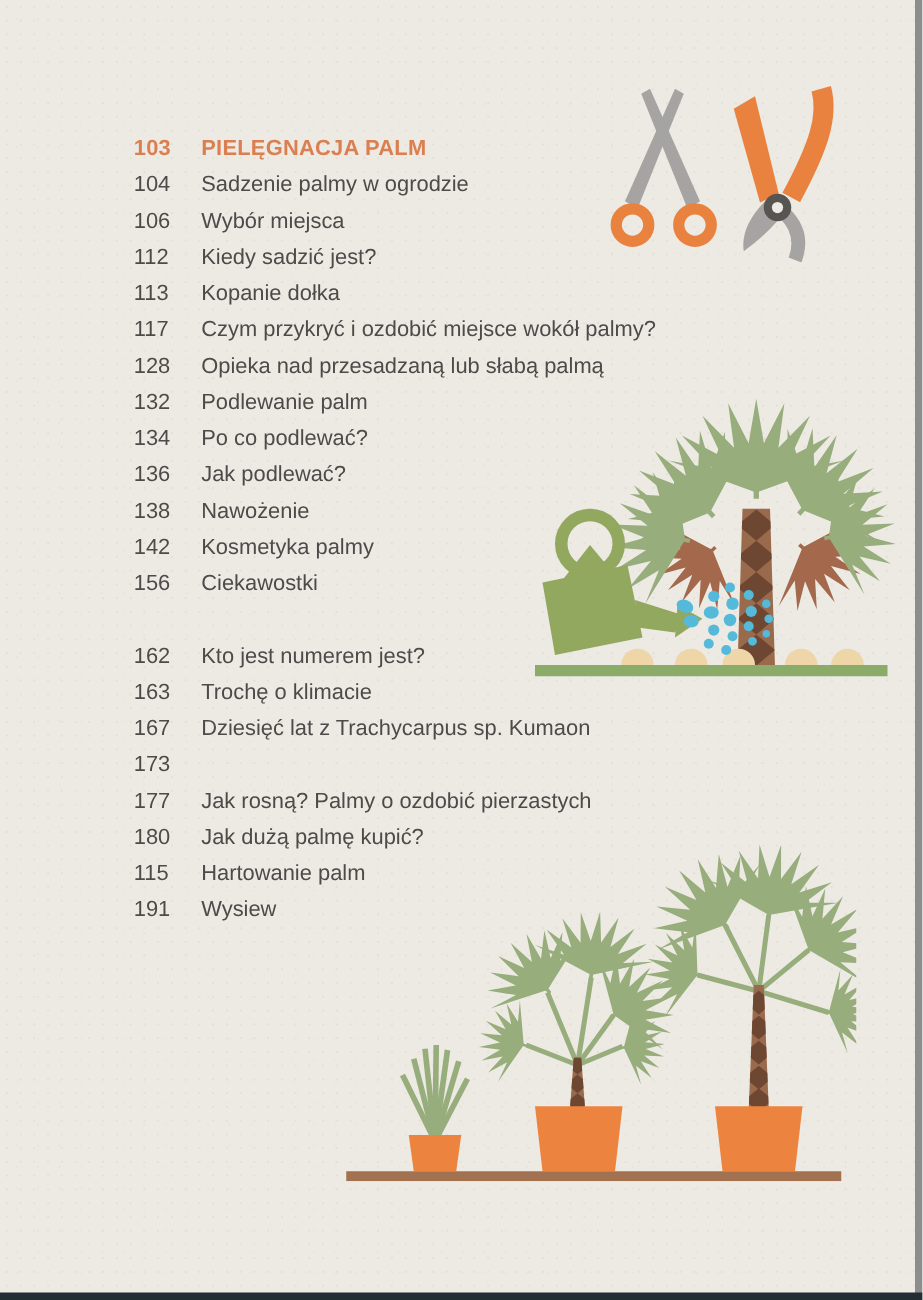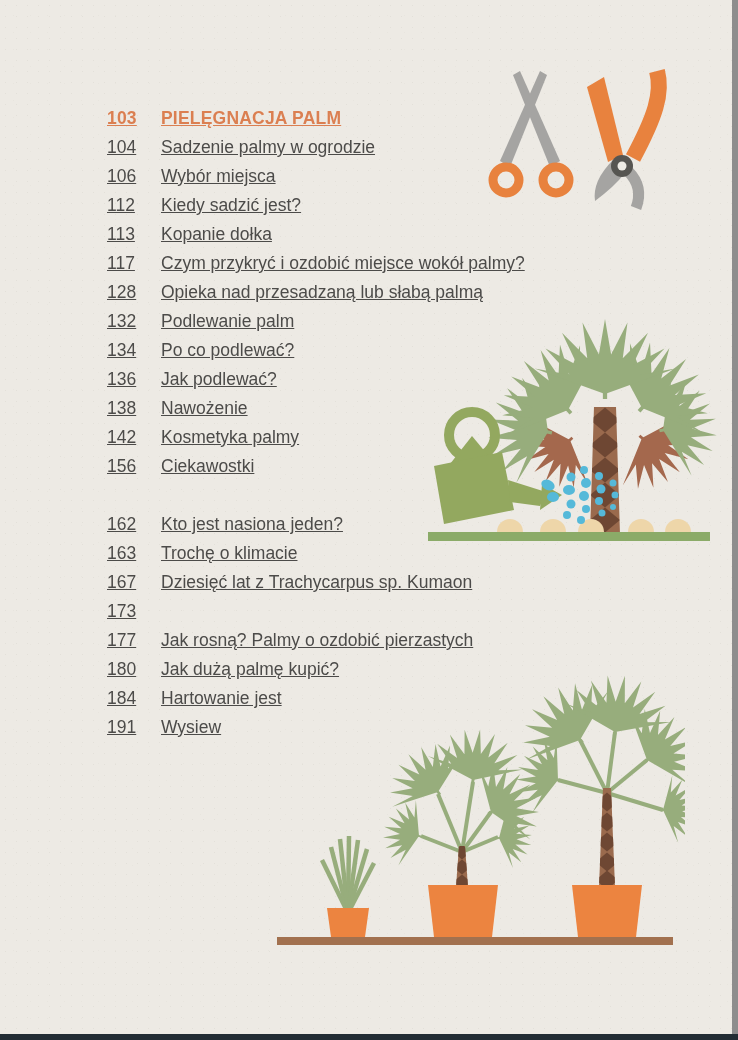--- a/index.html
+++ b/index.html
@@ -16,21 +16,21 @@
   .page{position:relative;width:738px;height:1040px;background-color:var(--paper);
     background-image:
       radial-gradient(#e3e0d9 0.8px, transparent 0.9px),
       radial-gradient(#e8e5de 0.7px, transparent 0.8px);
     background-size:11px 11px,17px 17px;background-position:0 0,5px 7px;}
   .edge-right{position:absolute;top:0;right:0;width:6px;height:1040px;background:var(--edge-gray);}
   .edge-bottom{position:absolute;left:0;bottom:0;width:738px;height:6px;background:var(--bottom-bar);}
   .toc{position:absolute;left:107px;top:104px;}
   .toc-section{margin:0;}
   .toc-section + .toc-section{margin-top:29px;}
-  .row{display:flex;align-items:center;height:29px;font-size:17.5px;color:var(--text);text-decoration:underline;}
+  .row{display:flex;align-items:center;height:29px;font-size:17.5px;color:var(--text);}
   .row .num{width:44px;flex:0 0 44px;}
   .row .lbl{white-space:nowrap;margin-left:10px;}
   .row.header{font-weight:bold;color:var(--accent-orange);letter-spacing:0.2px;}
   .illus{position:absolute;}
   #tools-illustration{left:480px;top:65px;}
   #watering-illustration{left:420px;top:282px;}
   #growth-illustration{left:275px;top:660px;}
   
   .f-leaf{fill:var(--leaf-green);} .f-olive{fill:var(--olive-green);}
   .f-blue{fill:var(--water-blue);} .f-trunk{fill:var(--trunk-brown);}
@@ -112,21 +112,21 @@
         </div>
       <div class="row">
           <span class="num">156</span>
           <span class="lbl">Ciekawostki</span>
         </div>
     </div>
 
     <div class="toc-section">
       <div class="row">
           <span class="num">162</span>
-          <span class="lbl">Kto jest nasiona jeden?</span>
+          <span class="lbl">Kto jest numerem jest?</span>
         </div>
       <div class="row">
           <span class="num">163</span>
           <span class="lbl">Trochę o klimacie</span>
         </div>
       <div class="row">
           <span class="num">167</span>
           <span class="lbl">Dziesięć lat z Trachycarpus sp. Kumaon</span>
         </div>
       <div class="row">
@@ -134,22 +134,22 @@
         </div>
       <div class="row">
           <span class="num">177</span>
           <span class="lbl">Jak rosną? Palmy o ozdobić pierzastych</span>
         </div>
       <div class="row">
           <span class="num">180</span>
           <span class="lbl">Jak dużą palmę kupić?</span>
         </div>
       <div class="row">
-          <span class="num">184</span>
-          <span class="lbl">Hartowanie jest</span>
+          <span class="num">115</span>
+          <span class="lbl">Hartowanie palm</span>
         </div>
       <div class="row">
           <span class="num">191</span>
           <span class="lbl">Wysiew</span>
         </div>
     </div>
   </div>
 
   <svg id="tools-illustration" class="illus" width="200" height="145" viewBox="0 0 200 145">
     <g>

